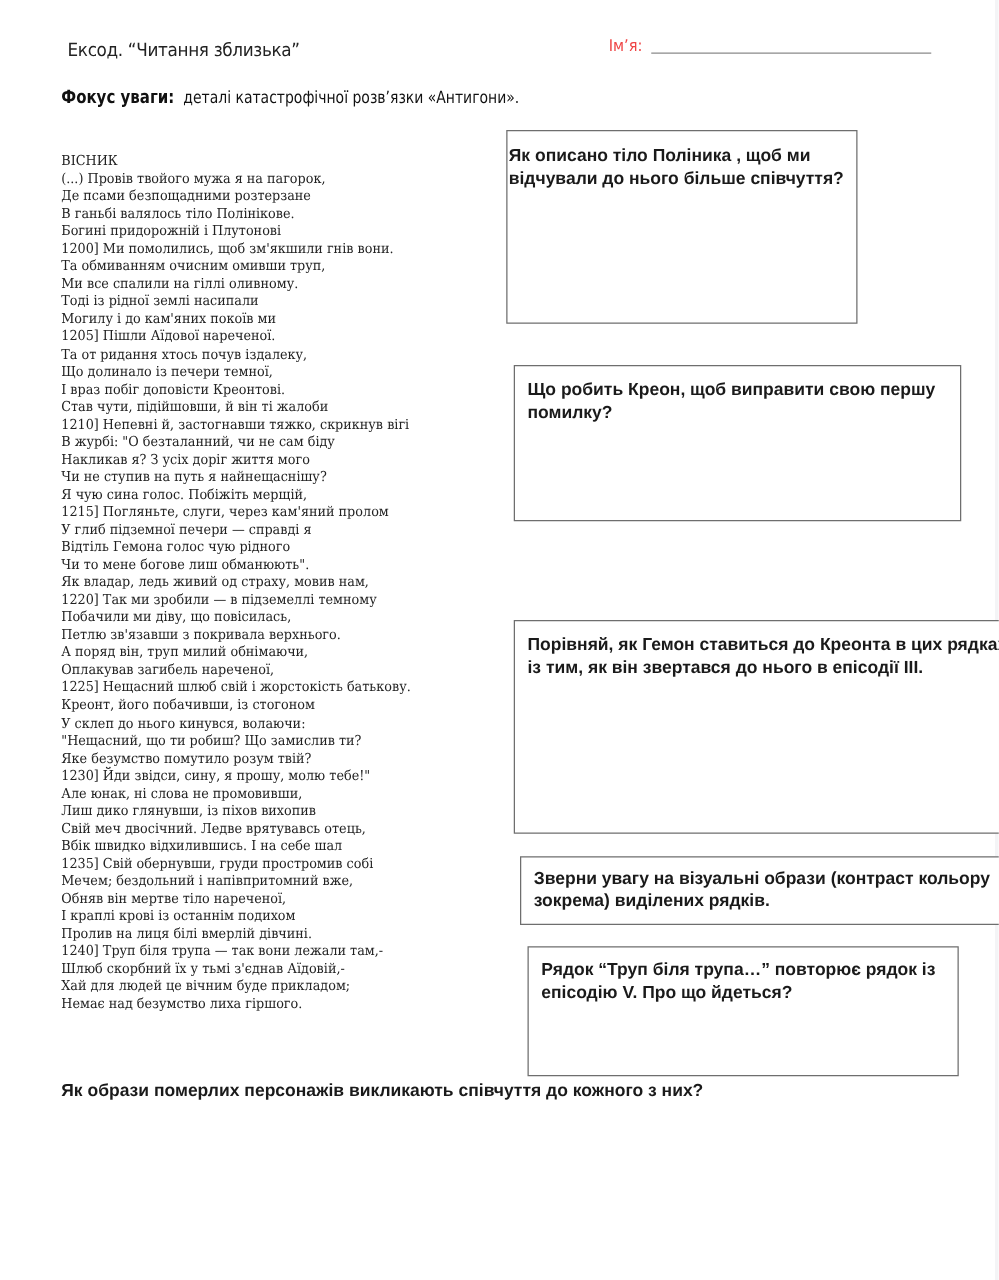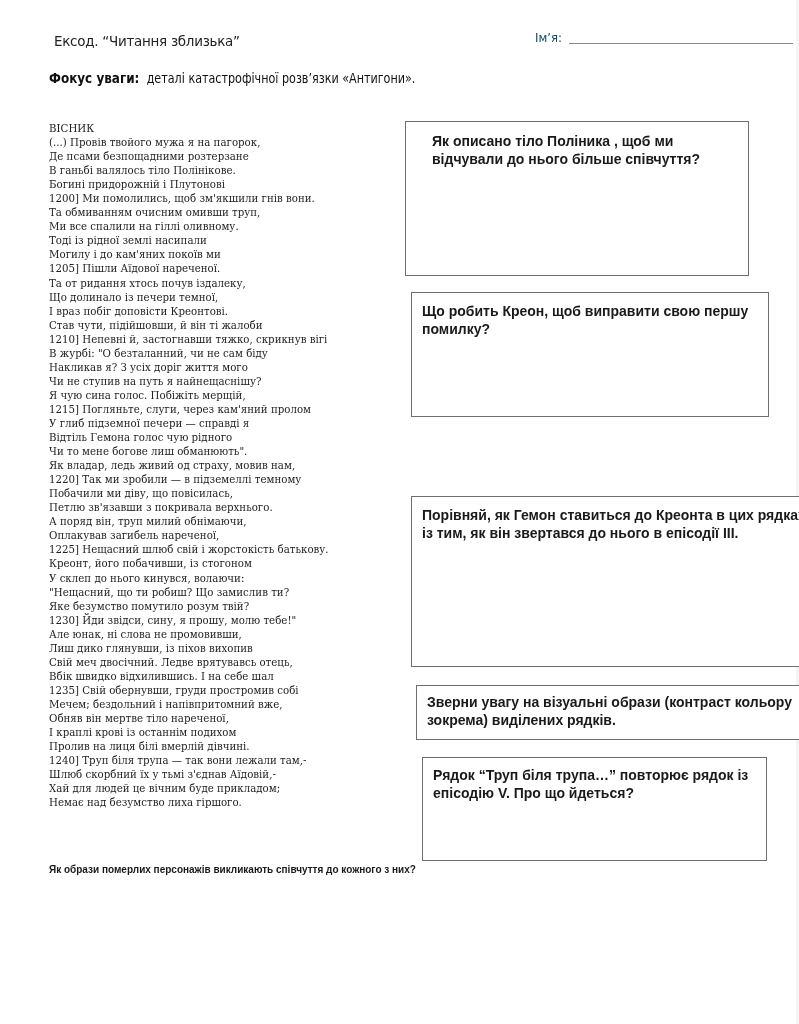--- a/index.html
+++ b/index.html
@@ -1,29 +1,29 @@
 <!DOCTYPE html>
 <html><head>
 <meta charset="utf-8">
 <style>
   html, body { margin:0; padding:0; }
   body { width:799px; height:1024px; background:#ffffff; position:relative; overflow:hidden; }
   .page-edge { position:absolute; left:796px; top:0; width:3px; height:1024px; background:#f4f4f6; }
   .doc-title { position:absolute; left:54px; top:33px; font-family:"DejaVu Sans", sans-serif; font-size:14.5px; color:#222; letter-spacing:-0.3px; transform:scaleX(0.93); transform-origin:left; }
-  .name-field { position:absolute; left:487px; top:30px; font-family:"DejaVu Sans", sans-serif; font-size:13px; color:#0c4a6e; display:flex; align-items:center;margin-left:48px; }
+  .name-field { position:absolute; left:487px; top:30px; font-family:"DejaVu Sans", sans-serif; font-size:13px; color:#ef4444; display:flex; align-items:flex-start; }
   .name-label { transform:scaleX(0.9); transform-origin:left; }
   .name-line { display:inline-block; width:224px; border-bottom:1px solid #8a8a8a; margin-left:4px; height:12px; }
   .focus { position:absolute; left:49px; top:70px; font-family:"DejaVu Sans Condensed","DejaVu Sans", sans-serif; font-size:13.5px; color:#111; transform:scaleX(0.92); transform-origin:left; white-space:nowrap; }
   .focus-label { font-weight:bold; font-size:14.5px; }
   .focus-text { margin-left:4px; }
   .poem { position:absolute; left:49px; top:122px; font-family:"DejaVu Serif", serif; font-size:11px; line-height:14.05px; color:#222; }
   .poem .ln { display:block; white-space:nowrap; transform:scaleX(0.93); transform-origin:left; }
   .qbox { position:absolute; border:1.5px solid #6e6e6e; background:#fff; box-sizing:border-box; font-family:"Liberation Sans", sans-serif; font-weight:bold; font-size:14px; line-height:17.5px; color:#1a1a1a; }
   .qbox .qt { display:block; }
-  .bottom-q { position:absolute; left:49px; top:864px; font-family:"Liberation Sans", sans-serif; font-weight:bold; font-size:10px; color:#1a1a1a; white-space:nowrap; }
+  .bottom-q { position:absolute; left:49px; top:864px; font-family:"Liberation Sans", sans-serif; font-weight:bold; font-size:14px; color:#1a1a1a; white-space:nowrap; }
 </style>
 </head>
 <body>
 
 <div class="page-edge"></div>
 
 <div class="doc-title">Ексод. “Читання зблизька”</div>
 
 <div class="name-field">
   <span class="name-label">Ім’я:</span>
@@ -80,21 +80,21 @@
     <span class="ln">Мечем; бездольний і напівпритомний вже,</span>
     <span class="ln">Обняв він мертве тіло нареченої,</span>
     <span class="ln">І краплі крові із останнім подихом</span>
     <span class="ln">Пролив на лиця білі вмерлій дівчині.</span>
     <span class="ln">1240] Труп біля трупа — так вони лежали там,-</span>
     <span class="ln">Шлюб скорбний їх у тьмі з'єднав Аїдовій,-</span>
     <span class="ln">Хай для людей це вічним буде прикладом;</span>
     <span class="ln">Немає над безумство лиха гіршого.</span>
   </div>
 
-<div class="qbox" style="left:405px; top:121px; width:344px; height:155px; padding:11px 26px;">
+<div class="qbox" style="left:405px; top:104px; width:281px; height:155px; padding:11px 1px;">
   <span class="qt">Як описано тіло Поліника , щоб ми відчували до нього більше співчуття?</span>
 </div>
 
 <div class="qbox" style="left:411px; top:292px; width:358px; height:125px; padding:10px 10px;">
   <span class="qt">Що робить Креон, щоб виправити свою першу помилку?</span>
 </div>
 
 <div class="qbox" style="left:411px; top:496px; width:412px; height:171px; padding:10px 10px;">
   <span class="qt">Порівняй, як Гемон ставиться до Креонта в цих рядках із тим, як він звертався до нього в епісодії III.</span>
 </div>

